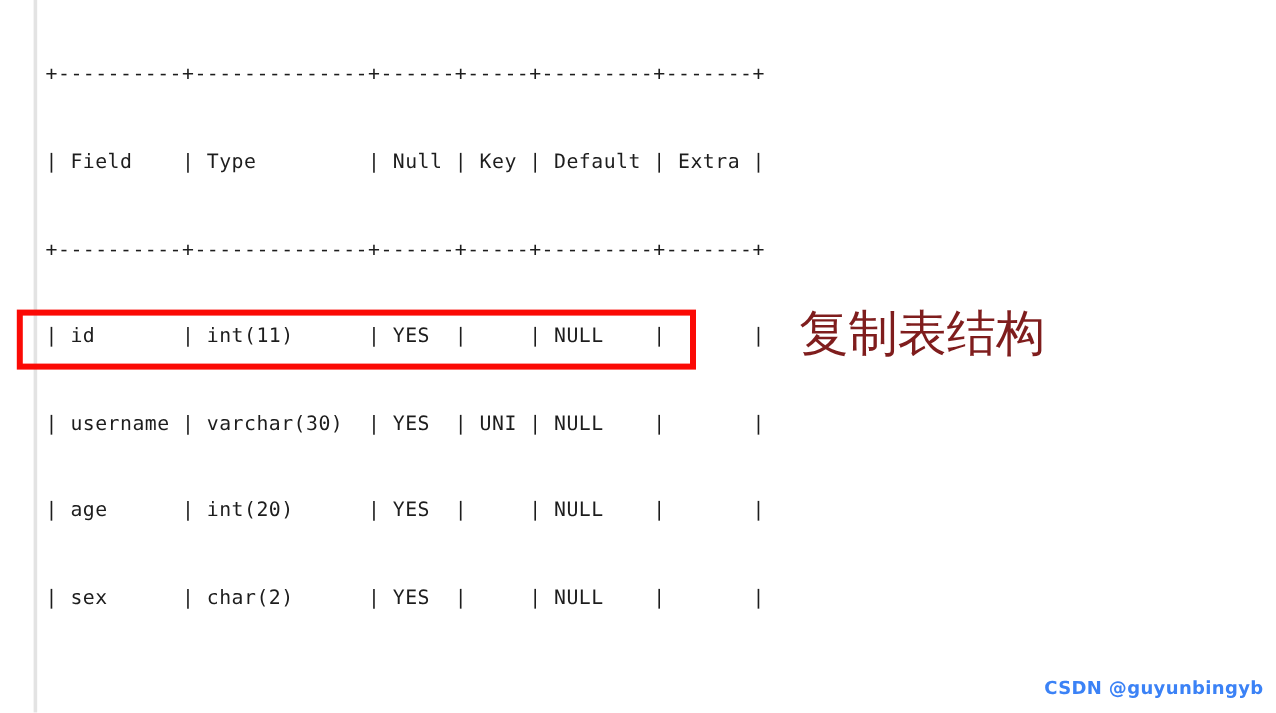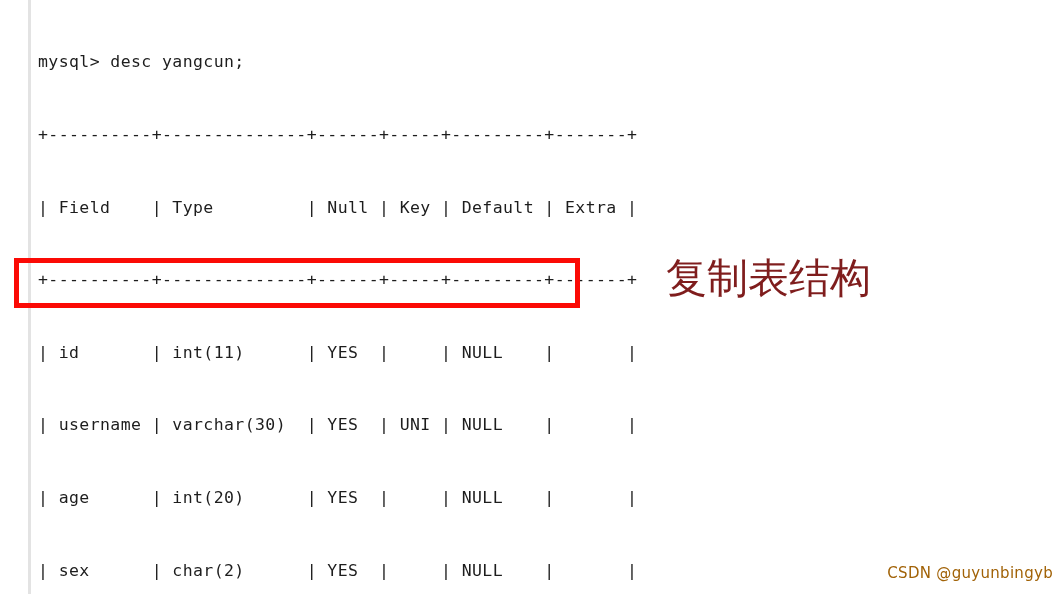--- a/index.html
+++ b/index.html
@@ -74,34 +74,34 @@
     white-space: nowrap;
   }
 
   
   #watermark {
     position: absolute;
     right: 10px;
     bottom: 12px;
     font-family: "DejaVu Sans", "Liberation Sans", sans-serif;
     font-size: 15px;
-    color: #a16207;
+    color: #3b82f6;
     letter-spacing: 0.3px;
     white-space: nowrap;
+    font-weight: bold;
   }
 </style>
 </head>
 <body>
 
 <div id="screen">
 
   <div id="gutter-rule"></div>
 
   <div id="console">
-    <div class="console-line">mysql&gt; desc yangcun;</div>
     <div class="console-line">+----------+--------------+------+-----+---------+-------+</div>
     <div class="console-line">| Field    | Type         | Null | Key | Default | Extra |</div>
     <div class="console-line">+----------+--------------+------+-----+---------+-------+</div>
     <div class="console-line">| id       | int(11)      | YES  |     | NULL    |       |</div>
     <div class="console-line">| username | varchar(30)  | YES  | UNI | NULL    |       |</div>
     <div class="console-line">| age      | int(20)      | YES  |     | NULL    |       |</div>
     <div class="console-line">| sex      | char(2)      | YES  |     | NULL    |       |</div>
     
     
     

